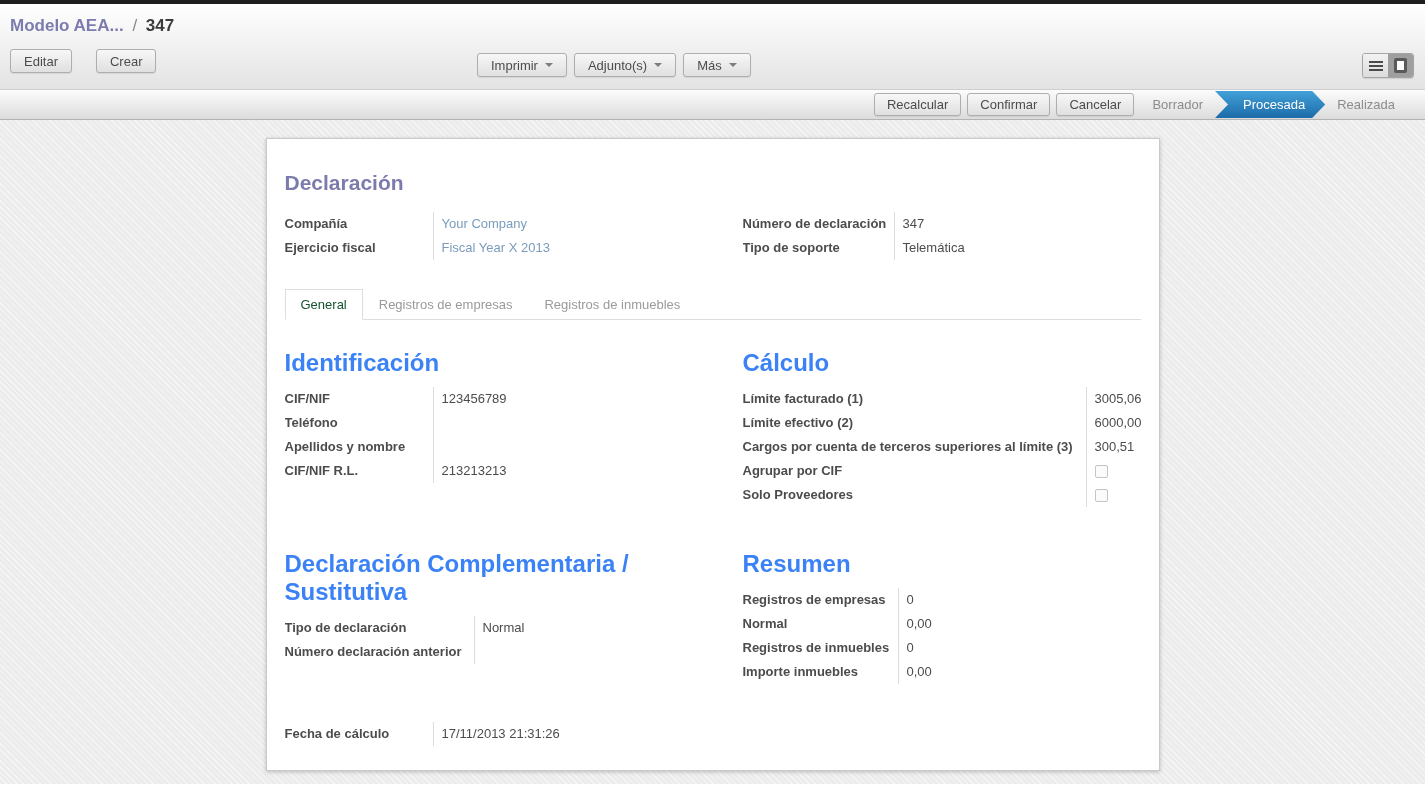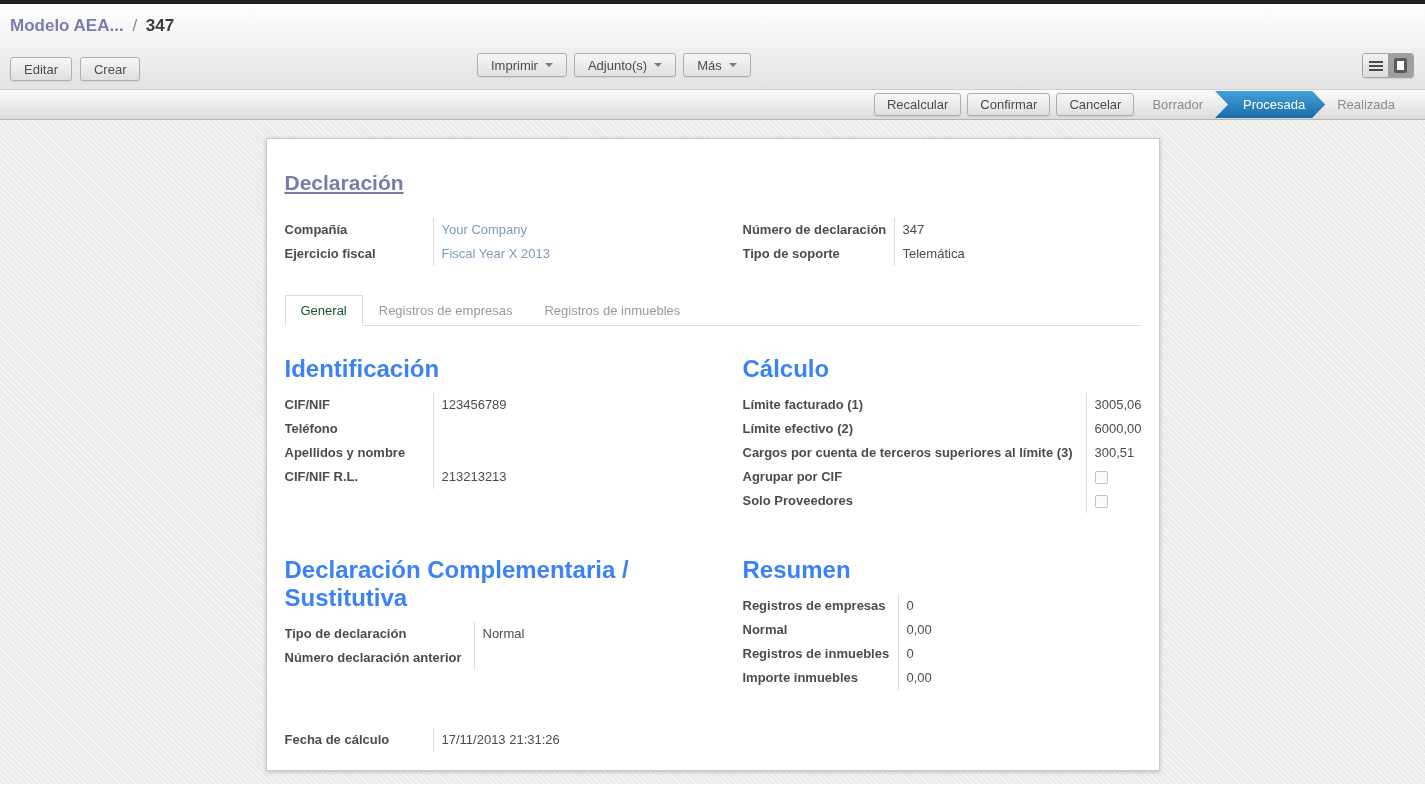--- a/index.html
+++ b/index.html
@@ -20,21 +20,21 @@
   .actions-row { height:44px; position:relative; }
   .btn {
     display:inline-flex; align-items:center; gap:7px;
     font-family:"Liberation Sans", sans-serif;
     font-size:13px; color:#4c4c4c; cursor:pointer;
     background:linear-gradient(#f7f7f7,#e0e0e0);
     border:1px solid #aeaeae; border-radius:3px;
     padding:4px 13px; height:24px;
     box-shadow:0 1px 1px rgba(0,0,0,.08);
   }
-  .btn-group-left { position:absolute; left:10px; top:12px; display:flex; gap:8px;justify-content:center; }
+  .btn-group-left { position:absolute; left:10px; top:4px; display:flex; gap:24px;justify-content:center; }
   .btn-group-center { position:absolute; left:477px; top:8px; display:flex; gap:7px; }
   .caret { width:0; height:0; border-left:4px solid transparent;
     border-right:4px solid transparent; border-top:4px solid #7d7d7d; }
 
   .view-switcher { position:absolute; right:11px; top:8px; display:flex;
     border:1px solid #a5a5a5; border-radius:3px; overflow:hidden;
     box-shadow:0 1px 1px rgba(0,0,0,.1); }
   .vs-btn { width:25px; height:23px; display:flex; align-items:center;
     justify-content:center; cursor:pointer; background:linear-gradient(#f2f2f2,#dcdcdc); }
   .vs-btn.active { background:#9f9f9f; }
@@ -61,35 +61,35 @@
 
   
   .page-body { height:664px; background-color:#ececec;
     background-image:repeating-linear-gradient(45deg, rgba(255,255,255,.55) 0px,
       rgba(255,255,255,.55) 1px, transparent 1px, transparent 4px); }
 
   .sheet { width:894px; margin:0 auto; position:relative; top:18px;
     background:#ffffff; border:1px solid #c9c9c9; height:633px;
     box-shadow:0 1px 4px rgba(0,0,0,.22); padding:0 18px; }
 
-  .sheet-title { color:#7c7bad; font-size:21px; font-weight:bold; margin-top:32px;text-decoration:underline; }
+  .sheet-title { color:#7c7bad; font-size:21px; font-weight:bold; margin-top:32px; }
   .section-title { color:#3b82f6; font-size:24px; font-weight:bold; margin-bottom:10px; }
 
   .two-col { display:grid; grid-template-columns:432px 1fr; column-gap:26px; }
 
   .rows { display:grid; grid-template-columns:var(--lw) 1fr; }
   .f-label { font-size:13px; font-weight:bold; color:#4c4c4c; line-height:24px;
     height:24px; white-space:nowrap; overflow:hidden; }
   .f-value { font-size:13px; color:#4c4c4c; line-height:24px; height:24px;
     border-left:1px solid #dcdcdc; padding-left:8px; white-space:nowrap; }
   .f-value.link { color:#7a9cbd; cursor:pointer; }
   .checkbox { display:inline-block; width:13px; height:13px; margin-top:6px;
     background:#fbfbfb; border:1px solid #c4c4c4; border-radius:2px; }
 
-  .info-group { margin-top:23px; }
+  .info-group { margin-top:17px; }
   .info-left { --lw:148px; }
   .info-right { --lw:151px; }
 
   
   .tabbar { margin-top:29px; border-bottom:1px solid #dddddd; display:flex; padding-left:0; }
   .tab { font-size:13px; color:#9a9a9a; padding:7px 15px; cursor:pointer;
     margin-bottom:-1px; border:1px solid transparent; }
   .tab.active { color:#14532d; background:#ffffff;
     border:1px solid #dddddd; border-bottom:1px solid #ffffff; }
 

